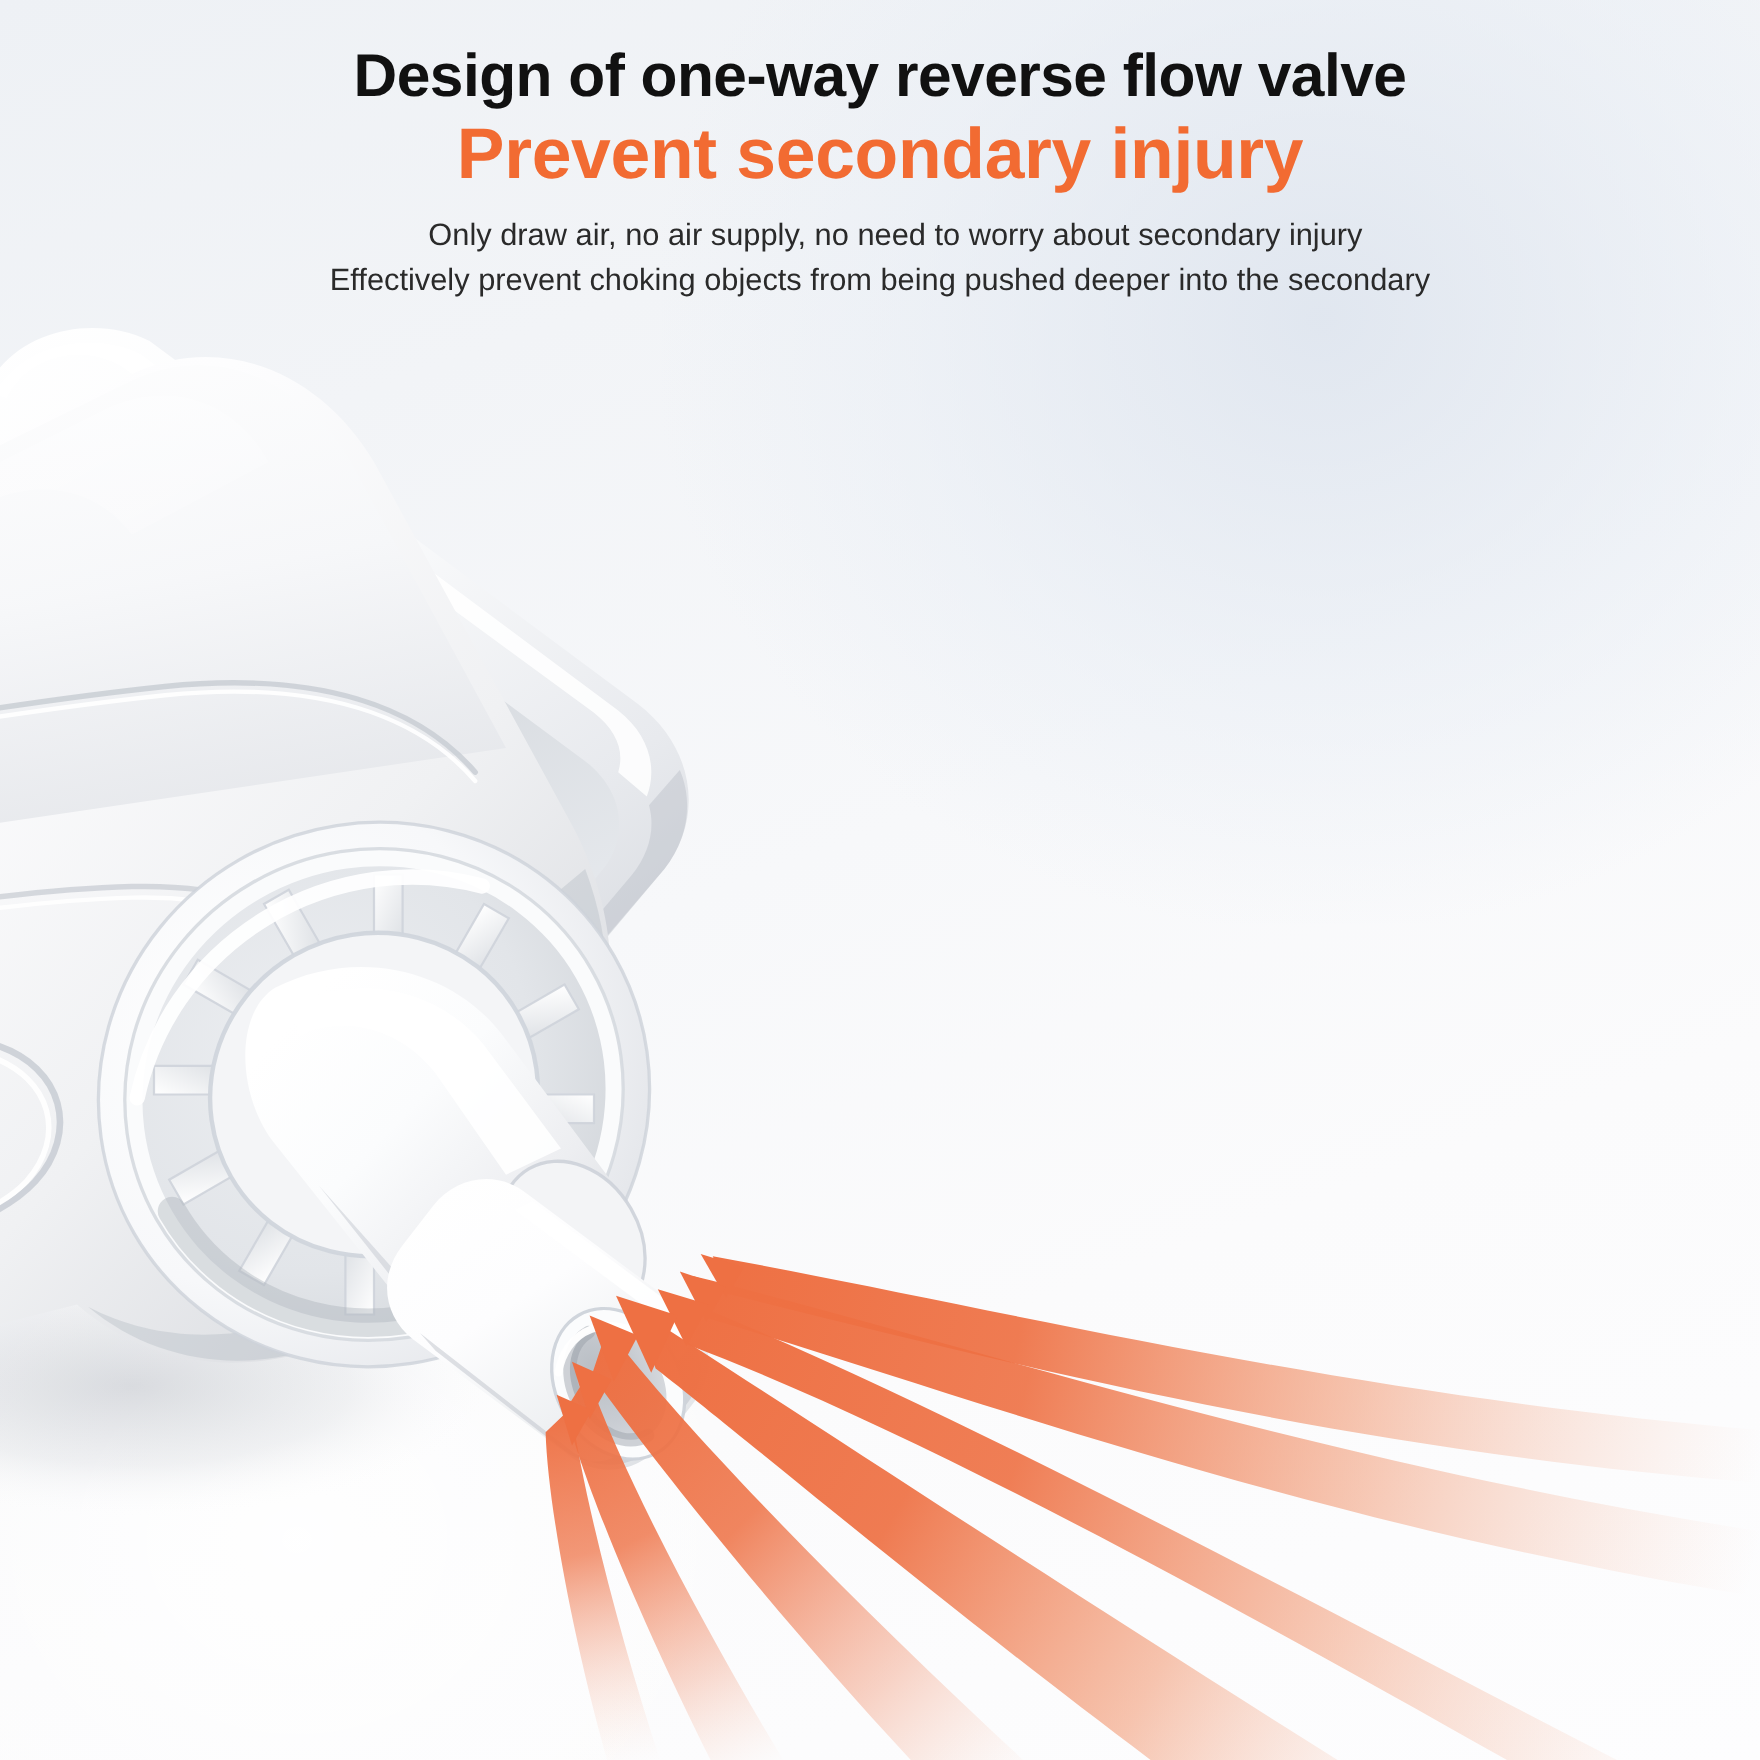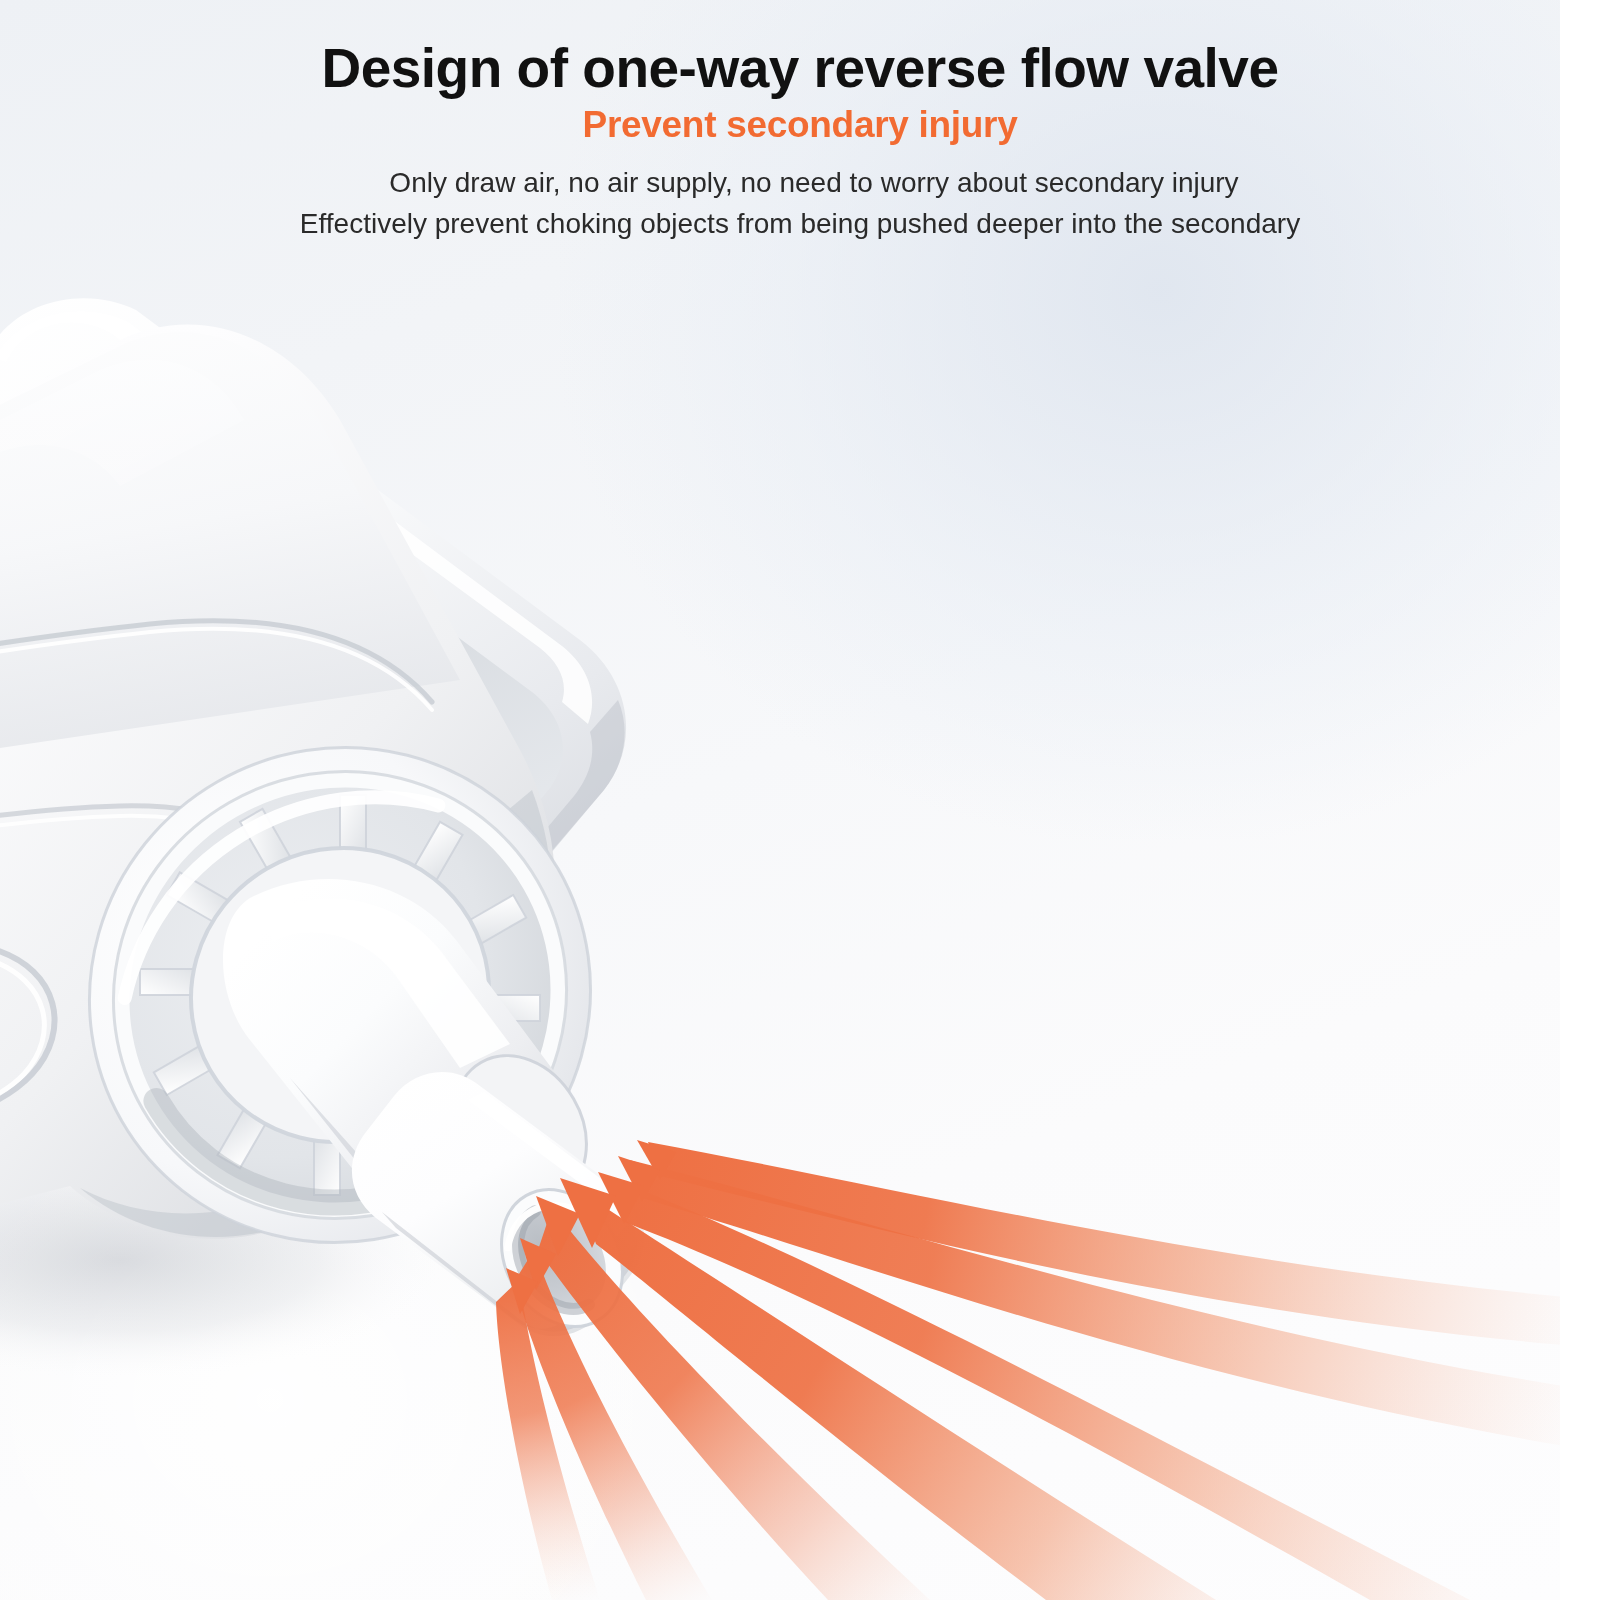--- a/index.html
+++ b/index.html
@@ -9,20 +9,21 @@
     background: #ffffff;
   }
   #page {
     position: relative;
     width: 1560px;
     height: 1600px;
     overflow: hidden;
     font-family: "Liberation Sans", "DejaVu Sans", sans-serif;
     background:
       linear-gradient(160deg, #eef1f5 0%, #f2f4f7 22%, #f7f8fa 48%, #fbfbfc 70%, #fdfdfe 100%);
+    padding-left: 41px;
   }
   
   #bg-tint-tr {
     position: absolute;
     right: -200px; top: -260px;
     width: 1200px; height: 1100px;
     background: radial-gradient(ellipse at center, rgba(221,228,238,0.85) 0%, rgba(230,236,244,0.45) 45%, rgba(255,255,255,0) 72%);
     pointer-events: none;
   }
   #bg-tint-bl {
@@ -46,21 +47,21 @@
     padding-top: 38px;
     font-size: 55px;
     font-weight: bold;
     color: #111111;
     letter-spacing: -0.5px;
     line-height: 1.12;
   }
   .subhead {
     margin: 0;
     padding-top: 4px;
-    font-size: 37px;
+    font-size: 65px;
     font-weight: bold;
     color: #F26B32;
     letter-spacing: -0.3px;
     line-height: 1.12;
   }
   .bodyline {
     margin: 0;
     font-size: 28px;
     font-weight: normal;
     color: #2a2a2a;

